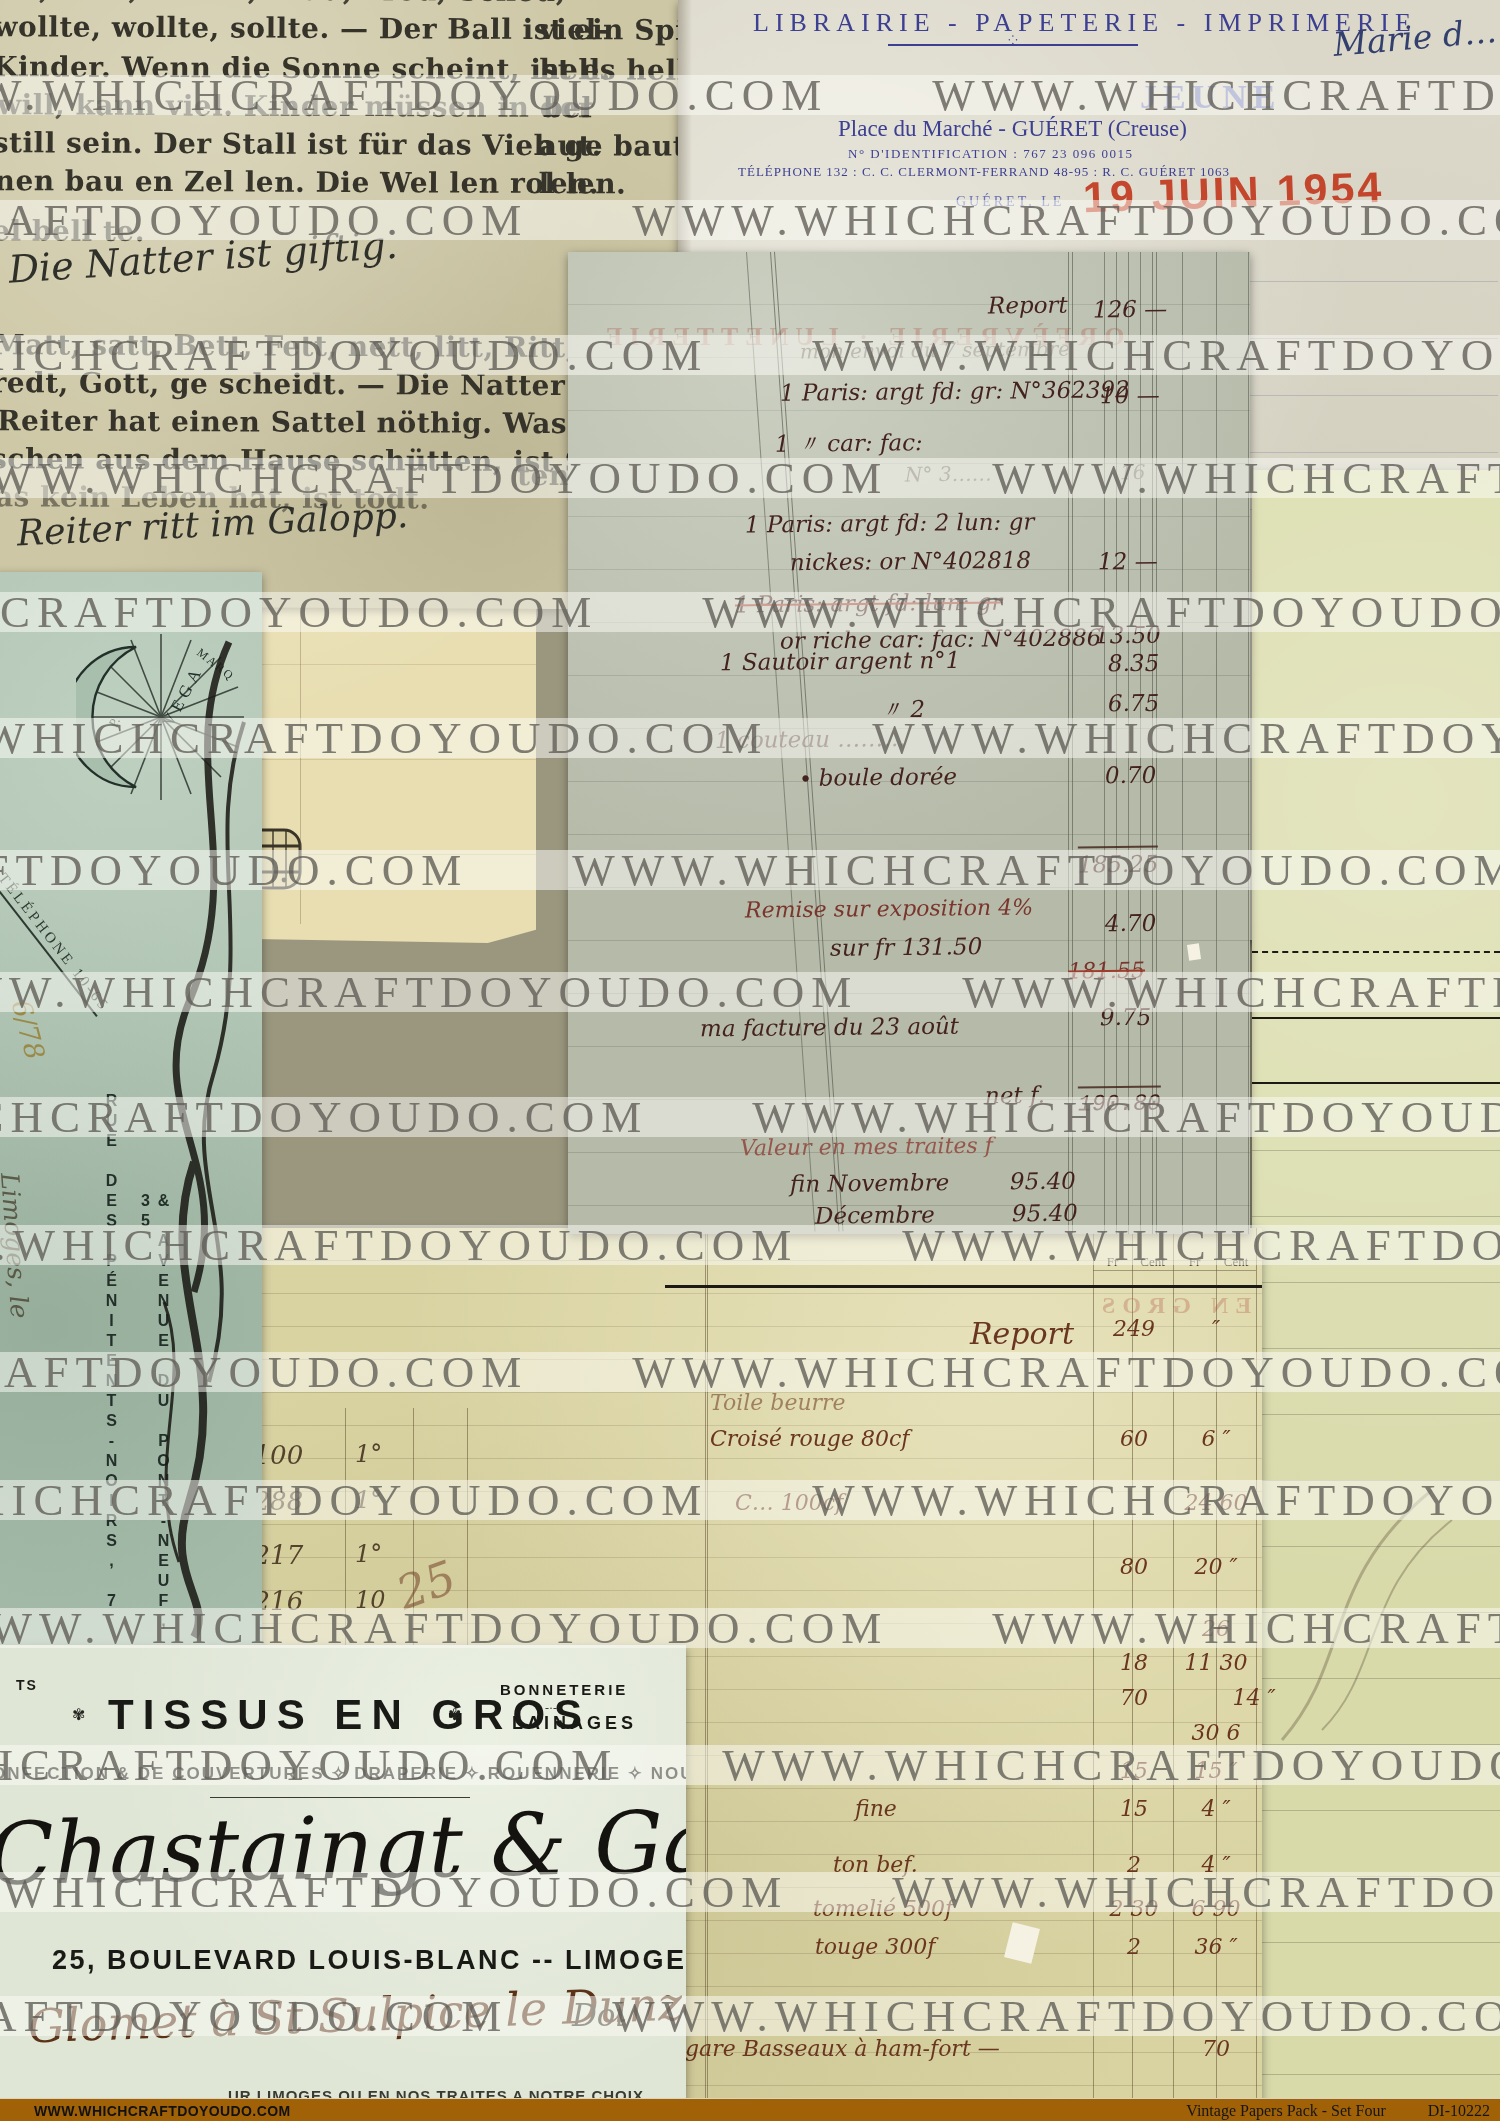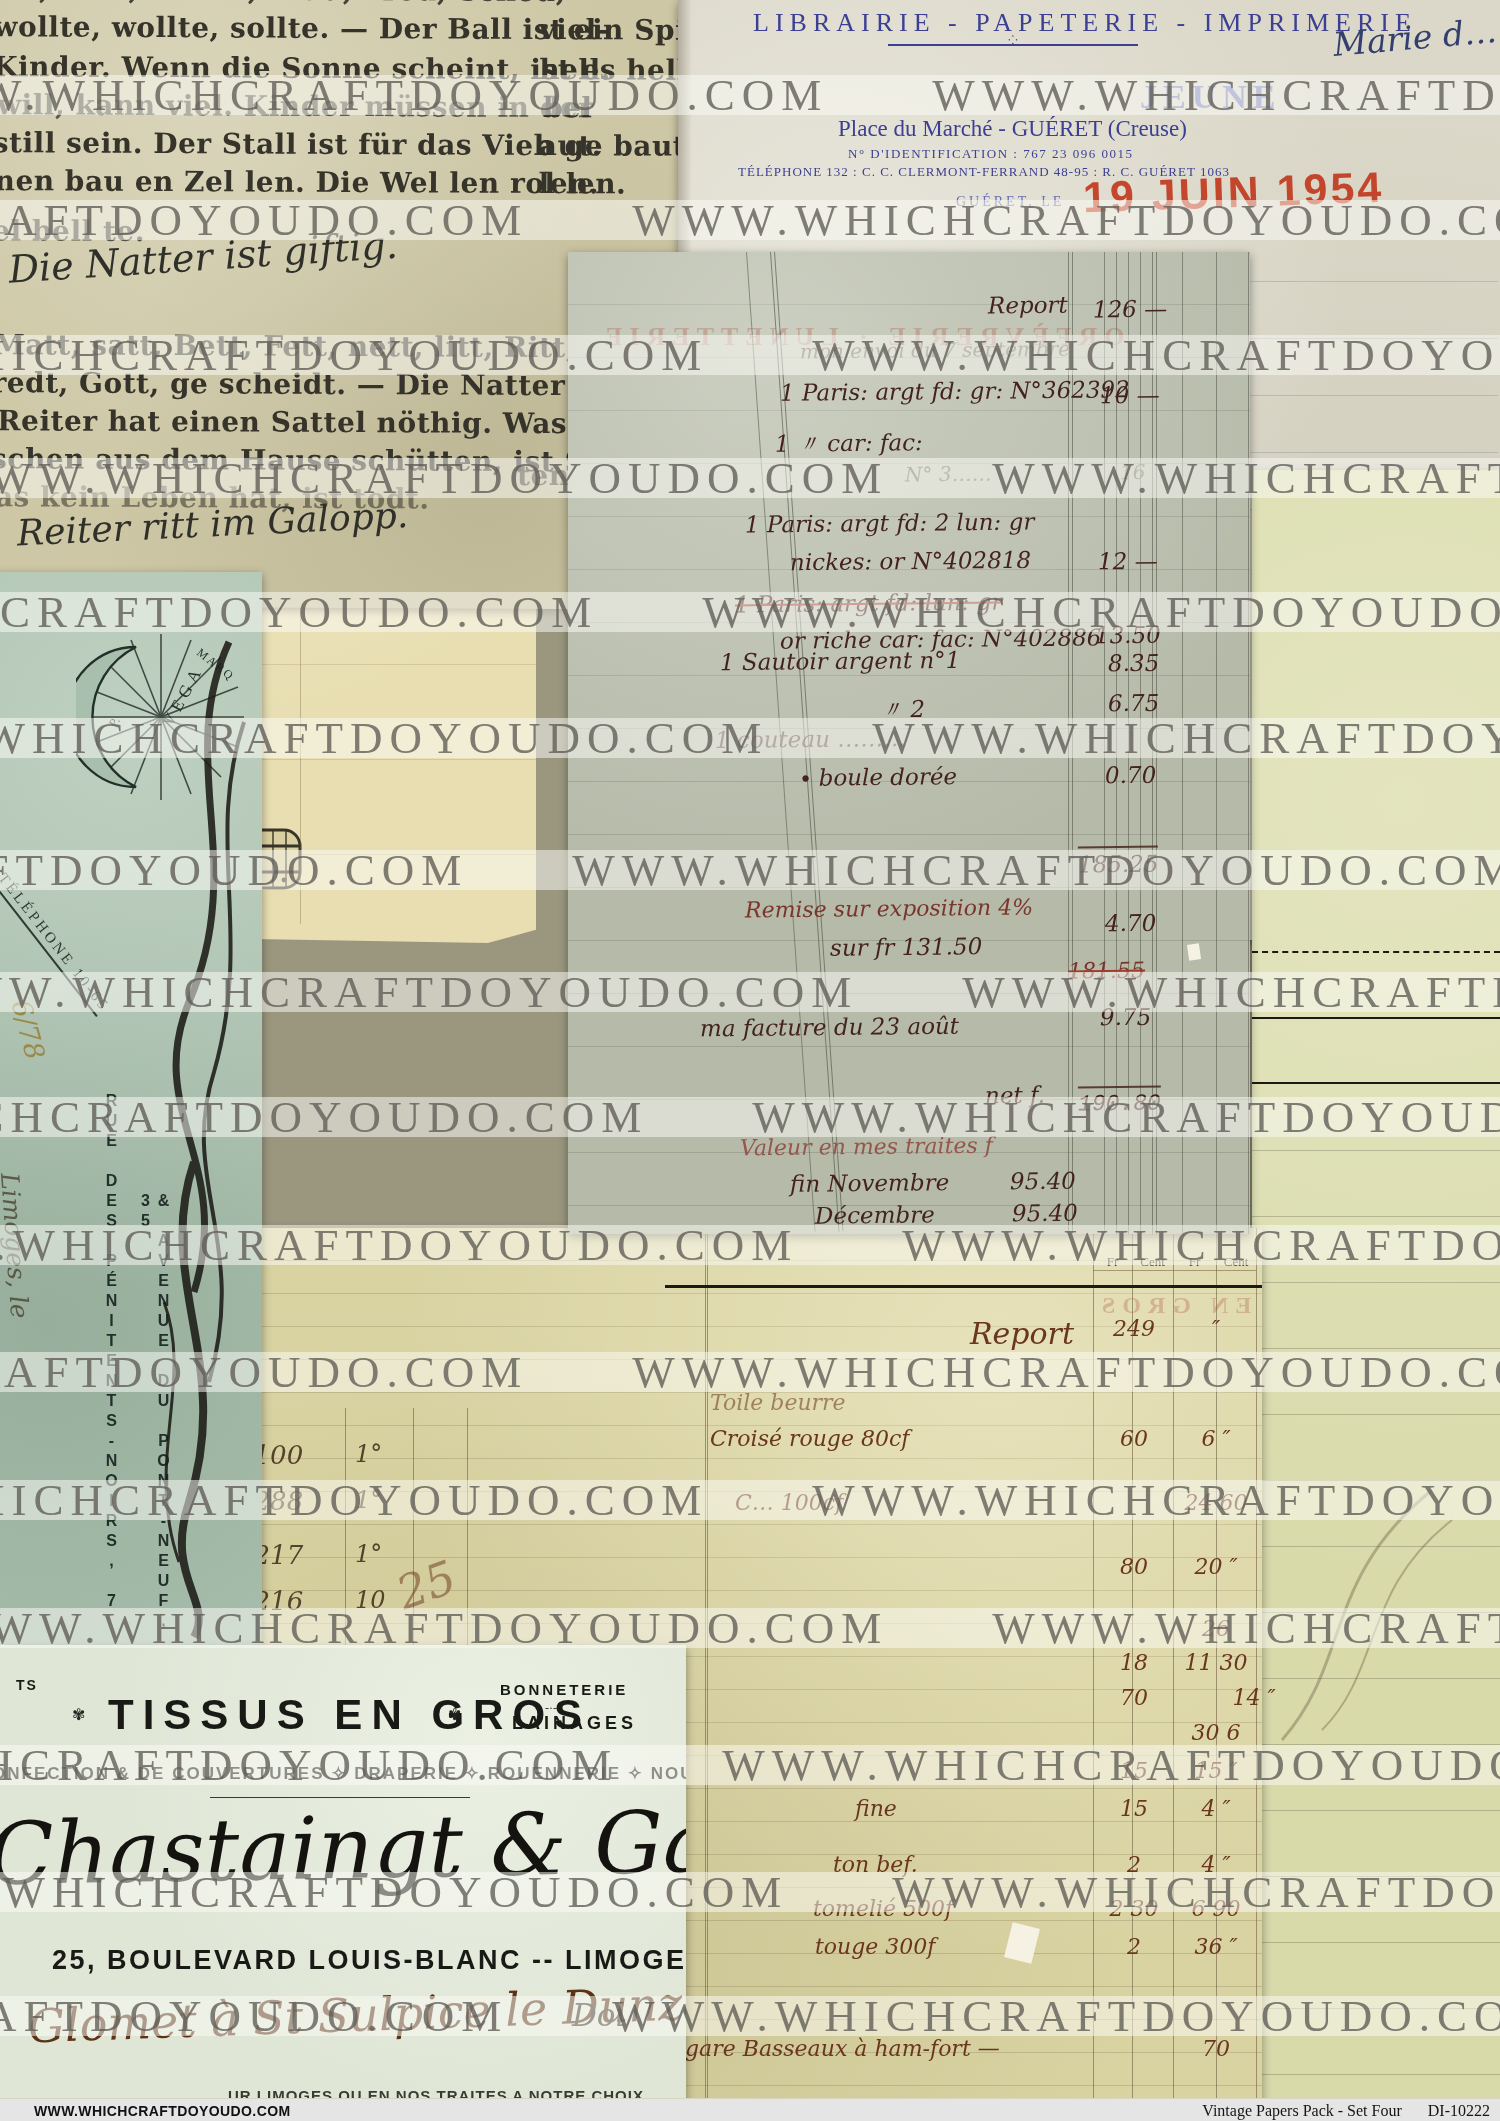--- a/index.html
+++ b/index.html
@@ -84,22 +84,22 @@
   #tissus{left:0;top:1645px;width:686px;height:476px;background:#e0e6d6;
       background-image:radial-gradient(circle at 70% 20%,rgba(250,255,245,.4),transparent 60%);
       z-index:8;overflow:hidden;}
   .tisbold{font-family:"Liberation Sans",sans-serif;font-weight:700;color:#191915;}
 
   
   .wmband{position:absolute;left:0;width:1500px;height:40px;overflow:hidden;
       background:rgba(252,252,246,.52);z-index:50;line-height:40px;white-space:nowrap;
       font-family:"Liberation Serif",serif;font-size:45px;letter-spacing:7px;
       color:rgba(93,91,85,.78);}
-  #footer{position:absolute;left:0;top:2098px;width:1500px;height:23px;background:#e5e5e5;
-      border-top:1px solid #d8d4c4;z-index:60;display:flex;align-items:center;}
+  #footer{position:absolute;left:0;top:2098px;width:1500px;height:23px;background:#a16207;
+      border-top:1px solid #d8d4c4;z-index:60;display:flex;align-items:center;gap:16px;}
   #footer .fl{font-family:"Liberation Sans",sans-serif;font-weight:700;font-size:14px;color:#111;
       margin-left:34px;letter-spacing:.4px;}
   #footer .fp{font-family:"Liberation Serif",serif;font-size:16px;color:#151515;margin-left:auto;}
   #footer .fc{font-family:"Liberation Serif",serif;font-size:16px;color:#151515;margin-left:26px;margin-right:10px;}
   .patch{position:absolute;background:#f5f2e4;z-index:9;}
 </style>
 </head>
 <body>
 
 <div id="canvas">

